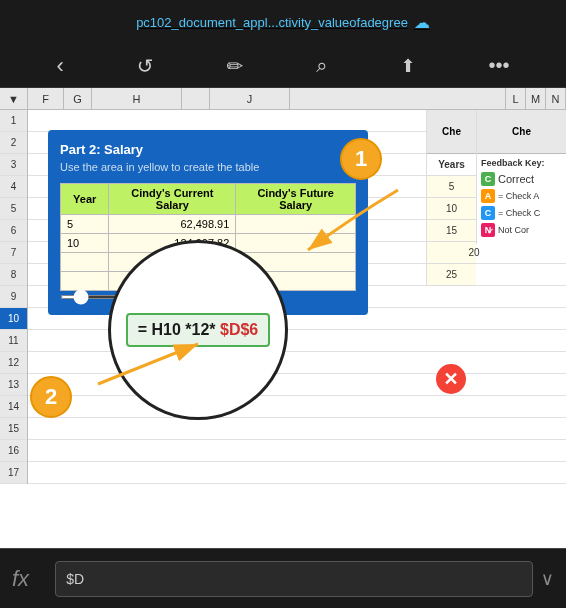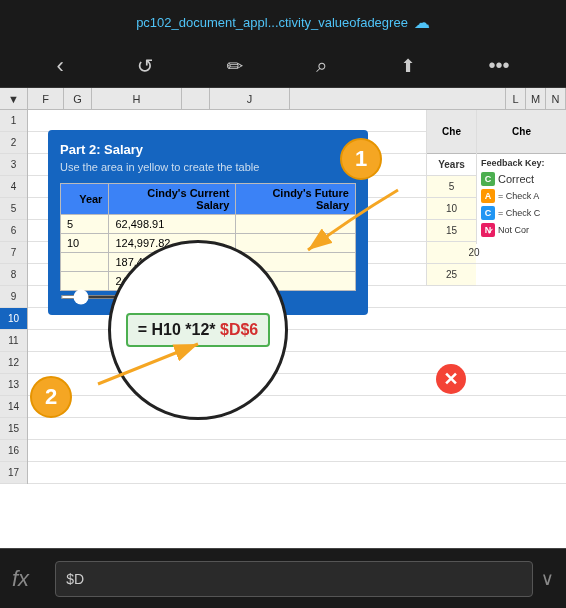--- a/index.html
+++ b/index.html
@@ -14,20 +14,21 @@
 
     
     .top-bar {
       background: #1a1a1a;
       height: 44px;
       display: flex;
       align-items: center;
       justify-content: center;
       position: relative;
       padding: 0 12px;
+      text-decoration: underline;
     }
     .top-bar-title {
       color: #4fc3f7;
       font-size: 13px;
       font-weight: 500;
       text-align: center;
     }
     .cloud-icon {
       color: #4fc3f7;
       margin-left: 6px;
@@ -137,27 +138,27 @@
       background: white;
       border-collapse: collapse;
       width: 100%;
       font-size: 11px;
     }
     .inner-table th, .inner-table td {
       border: 1px solid #bbb;
       padding: 3px 6px;
     }
     .inner-table th {
-      background: #3b82f6;
+      background: #bef264;
       font-weight: bold;
-      text-align: right;
+      text-align: center;
     }
     .inner-table td {
       background: #fffde7;
-      text-align: left;
+      text-align: right;
     }
     .inner-table td.year-col {
       text-align: left;
     }
     .inner-table tr:nth-child(1) td { background: #fffde7; }
 
     
     .slider-row {
       display: flex;
       align-items: center;

